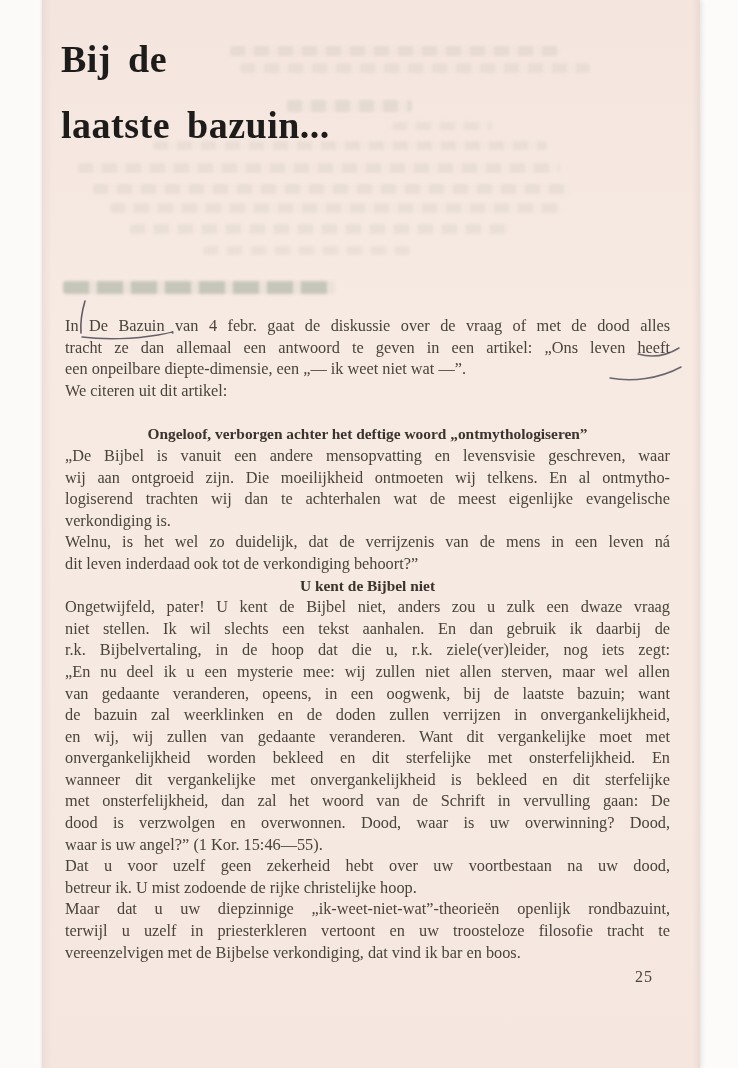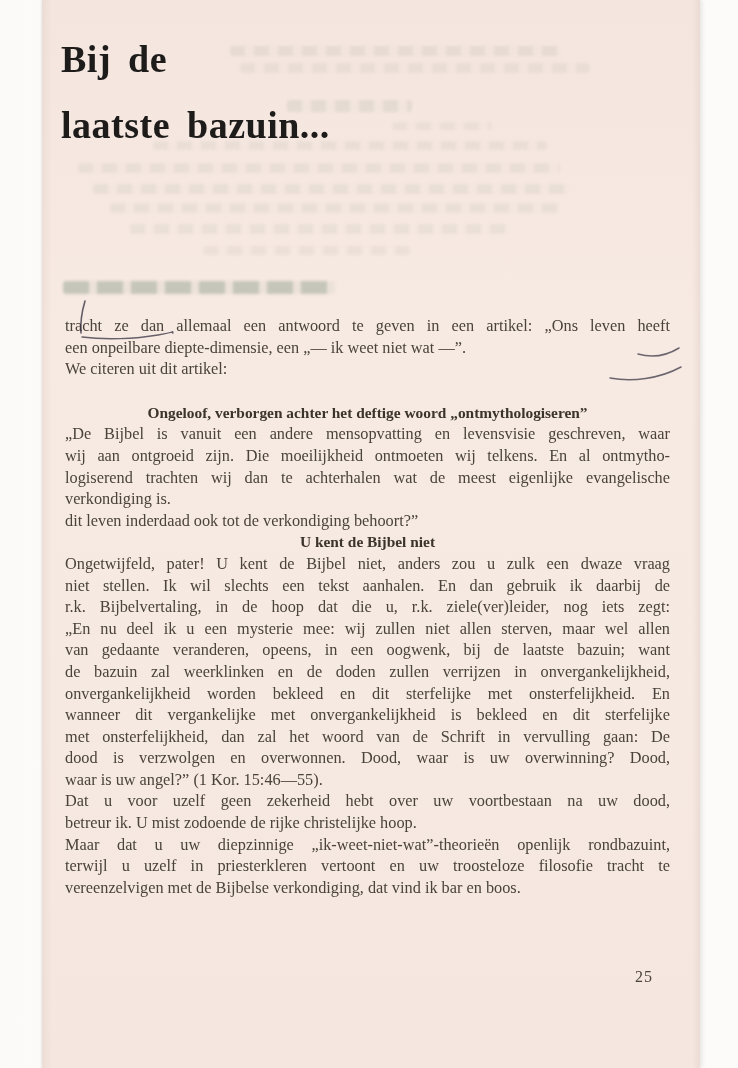--- a/index.html
+++ b/index.html
@@ -75,44 +75,47 @@
   <div class="ghost" style="left:68px;top:203px;width:450px;height:10px;opacity:.4"></div>
   <div class="ghost" style="left:88px;top:224px;width:380px;height:10px;opacity:.38"></div>
   <div class="ghost" style="left:161px;top:246px;width:207px;height:9px;opacity:.35"></div>
   <div class="ghost bold" style="left:21px;top:281px;width:272px;height:13px;opacity:.85"></div>
 
   <h1 class="doc-title">Bij de
 laatste bazuin...</h1>
 
   <div class="text-column">
       <div>
+        <div class="line">In De Bazuin van 4 febr. gaat de diskussie over de vraag of met de dood alles</div>
         <div class="line">tracht ze dan allemaal een antwoord te geven in een artikel: „Ons leven heeft</div>
         <div class="line last">een onpeilbare diepte-dimensie, een „— ik weet niet wat —”.</div>
       </div>
       <div>
         <div class="line last">We citeren uit dit artikel:</div>
       </div>
       <div class="heading spaced">Ongeloof, verborgen achter het deftige woord „ontmythologiseren”</div>
       <div>
         <div class="line">„De Bijbel is vanuit een andere mensopvatting en levensvisie geschreven, waar</div>
         <div class="line">wij aan ontgroeid zijn. Die moeilijkheid ontmoeten wij telkens. En al ontmytho-</div>
         <div class="line">logiserend trachten wij dan te achterhalen wat de meest eigenlijke evangelische</div>
         <div class="line last">verkondiging is.</div>
       </div>
       <div>
+        <div class="line">Welnu, is het wel zo duidelijk, dat de verrijzenis van de mens in een leven ná</div>
         <div class="line last">dit leven inderdaad ook tot de verkondiging behoort?”</div>
       </div>
       <div class="heading">U kent de Bijbel niet</div>
       <div>
         <div class="line">Ongetwijfeld, pater! U kent de Bijbel niet, anders zou u zulk een dwaze vraag</div>
         <div class="line">niet stellen. Ik wil slechts een tekst aanhalen. En dan gebruik ik daarbij de</div>
         <div class="line">r.k. Bijbelvertaling, in de hoop dat die u, r.k. ziele(ver)leider, nog iets zegt:</div>
         <div class="line">„En nu deel ik u een mysterie mee: wij zullen niet allen sterven, maar wel allen</div>
         <div class="line">van gedaante veranderen, opeens, in een oogwenk, bij de laatste bazuin; want</div>
         <div class="line">de bazuin zal weerklinken en de doden zullen verrijzen in onvergankelijkheid,</div>
+        <div class="line">en wij, wij zullen van gedaante veranderen. Want dit vergankelijke moet met</div>
         <div class="line">onvergankelijkheid worden bekleed en dit sterfelijke met onsterfelijkheid. En</div>
         <div class="line">wanneer dit vergankelijke met onvergankelijkheid is bekleed en dit sterfelijke</div>
         <div class="line">met onsterfelijkheid, dan zal het woord van de Schrift in vervulling gaan: De</div>
         <div class="line">dood is verzwolgen en overwonnen. Dood, waar is uw overwinning? Dood,</div>
         <div class="line last">waar is uw angel?” (1 Kor. 15:46—55).</div>
       </div>
       <div>
         <div class="line">Dat u voor uzelf geen zekerheid hebt over uw voortbestaan na uw dood,</div>
         <div class="line last">betreur ik. U mist zodoende de rijke christelijke hoop.</div>
       </div>

